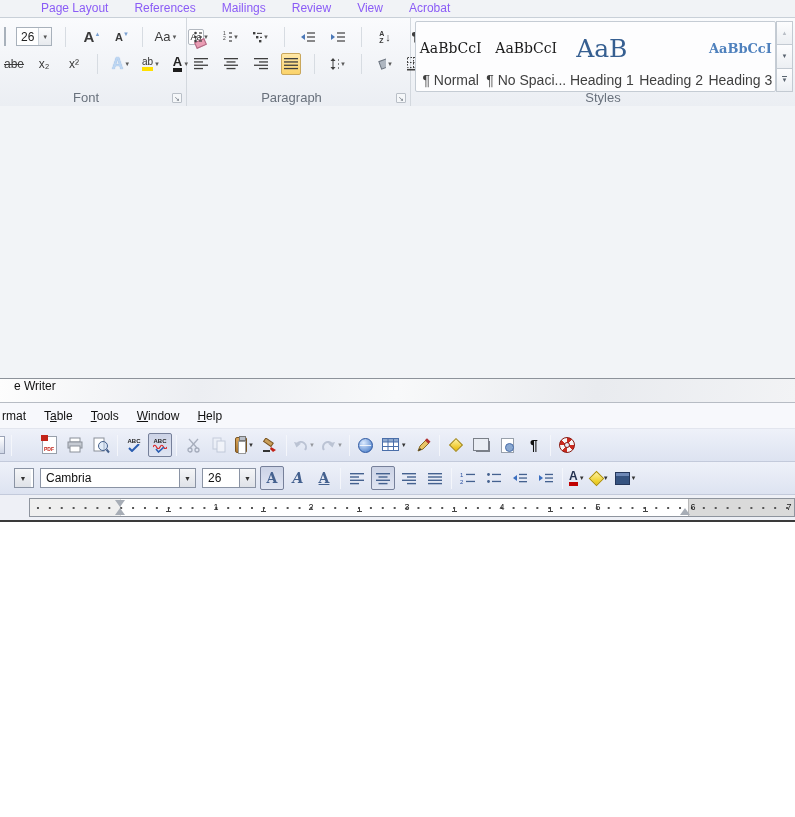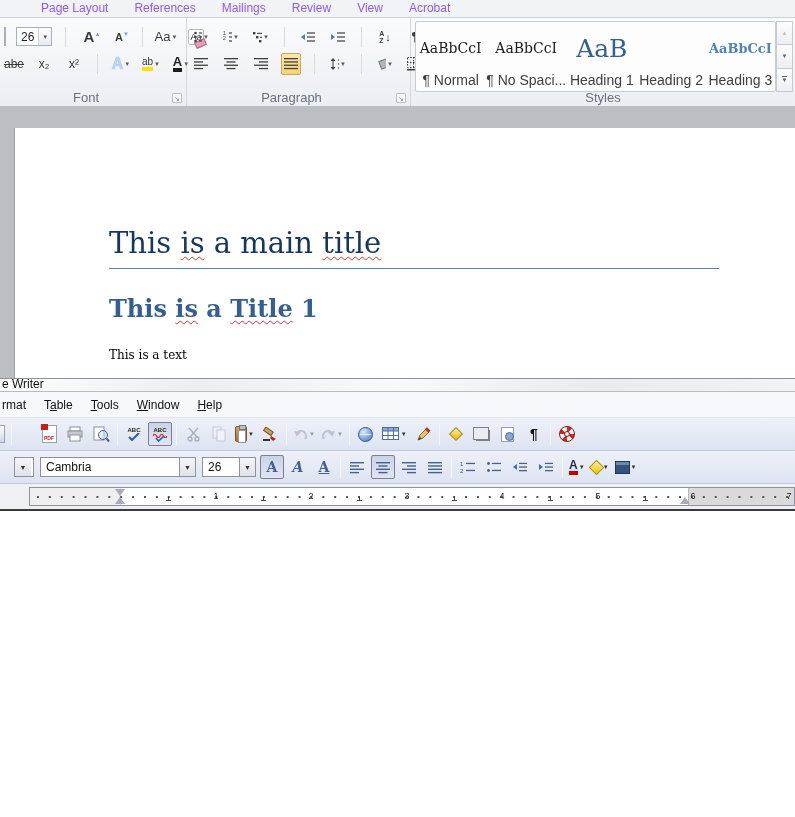--- a/index.html
+++ b/index.html
@@ -59,21 +59,21 @@
   .w-docarea{position:absolute;left:0;top:106px;right:0;bottom:0;background:#bbbfc4}
   .w-page{position:absolute;left:14px;top:22px;right:-4px;bottom:0;background:#fff;border-left:1px solid #9aa0a6}
   .wd-title{position:absolute;left:94px;top:98px;font-family:"DejaVu Serif",serif;font-size:29px;color:var(--title-blue);white-space:nowrap}
   .wd-rule{position:absolute;left:94px;top:140px;width:610px;border-top:1px solid var(--heading2-blue)}
   .wd-h1{position:absolute;left:94px;top:166px;font-family:"DejaVu Serif",serif;font-size:24px;font-weight:bold;color:var(--heading1-blue);white-space:nowrap}
   .wd-body{position:absolute;left:94px;top:220px;font-family:"DejaVu Serif",serif;font-size:12px;color:#000}
   .sq{text-decoration:underline;text-decoration-style:wavy;text-decoration-color:var(--squiggle-red);text-decoration-thickness:1px;text-underline-offset:3px}
 
   
   #writer{position:absolute;left:0;top:378px;width:795px;height:439px}
-  .t-bar{height:14px;border-top:1px solid #8d929a;background:linear-gradient(100deg,#fdfdfd 0%,#eceef2 25%,#f8f9fa 50%,#e9ebef 75%,#f2f3f5 100%);border-bottom:1px solid #b7bcc4;display:flex;align-items:flex-end;font-size:12px;color:#111;padding-left:2px}
+  .t-bar{height:25px;border-top:1px solid #8d929a;background:linear-gradient(100deg,#fdfdfd 0%,#eceef2 25%,#f8f9fa 50%,#e9ebef 75%,#f2f3f5 100%);border-bottom:1px solid #b7bcc4;display:flex;align-items:flex-start;font-size:12px;color:#111;padding-left:14px}
   .m-bar{height:26px;background:#f7f8fc;border-bottom:1px solid #e2e5ee;display:flex;align-items:center;font-size:12px;color:#111}
   .mitem{padding:4px 9px;cursor:default}
   .mitem:first-child{padding-left:2px}
   .mn{text-decoration:underline}
   .tb{display:flex;align-items:center;background:linear-gradient(#eef1f9,#dde3f1);border-bottom:1px solid #c3cadb}
   .tb-std{height:33px;padding-left:0}
   .tb-fmt{height:33px;padding-left:18px}
   .tbtn{position:relative;width:24px;height:24px;margin:0 1px;display:flex;align-items:center;justify-content:center;border-radius:2px;flex:none}
   .tbtn.wide{width:auto;padding:0 2px}
   .pressed{border:1px solid #76809a;background:linear-gradient(#ccd3e6,#e0e5f2)}
@@ -381,28 +381,20 @@
           <div class="scbtn">▼</div>
           <div class="scbtn">
               <span class="morebar">▼</span>
             </div>
         </div>
       </div>
       <span class="glabel" style="right:0">Styles</span>
     </div>
   </div>
 
-  <div class="w-docarea">
-    <div class="w-page">
-      <div class="wd-title"><span>This </span><span class="sq">is</span><span> a main </span><span class="sq">title</span></div>
-      <div class="wd-rule"></div>
-      <div class="wd-h1"><span>This </span><span class="sq">is</span><span> a </span><span class="sq">Title</span><span> 1</span></div>
-      <div class="wd-body">This is a text</div>
-    </div>
-  </div>
 </div>
 
 <div id="writer">
   <div class="t-bar">
     <span>e Writer</span>
   </div>
 
   <div class="m-bar">
     <span class="mitem"><span>rmat</span><span class="mn"></span><span></span></span>
     <span class="mitem"><span>T</span><span class="mn">a</span><span>ble</span></span>

